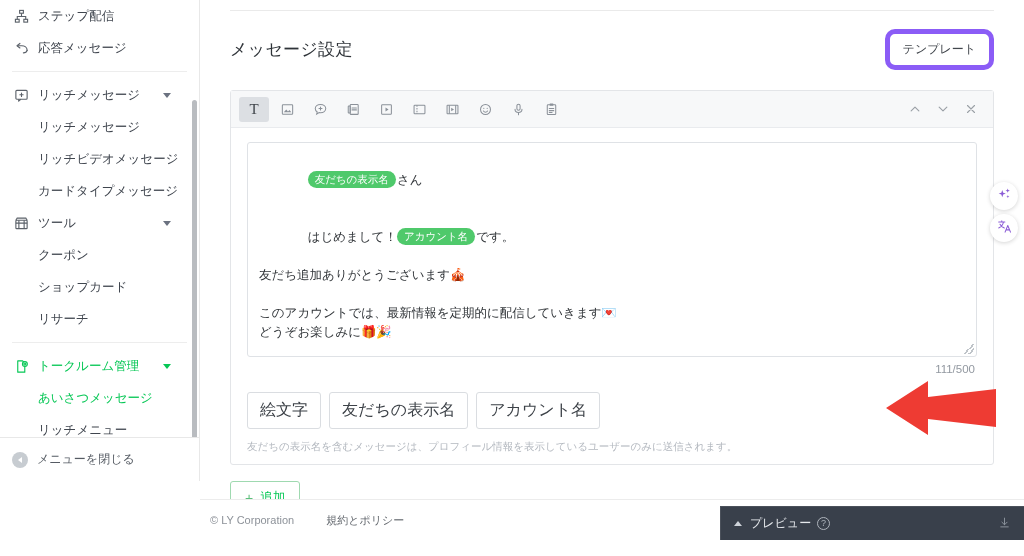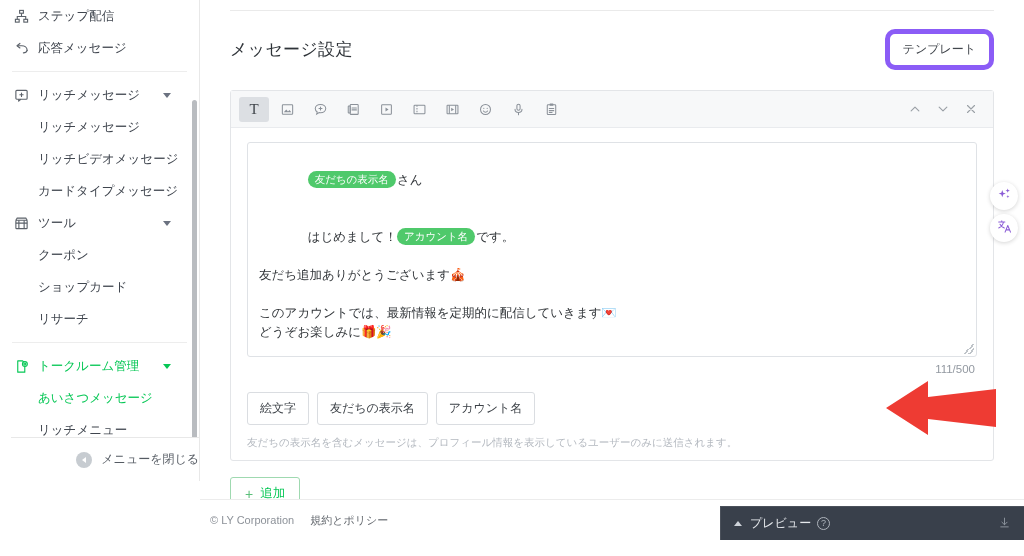--- a/index.html
+++ b/index.html
@@ -46,28 +46,27 @@
     position: absolute; right: 28px;
     width: 0; height: 0;
     border-left: 4.5px solid transparent;
     border-right: 4.5px solid transparent;
     border-top: 5px solid #6b7280;
   }
   .nav-item.active .caret { border-top-color: #06c755; }
   .divider { height: 1px; background: #ededed; margin: 7px 12px; }
 
   .sidebar-footer {
-    position: absolute; bottom: 0; left: 11px; right: 0;
+    position: absolute; bottom: 0; left: 0; right: 0;
     height: 44px;
     border-top: 1px solid #e8e8e8;
     display: flex; align-items: center;
     padding-left: 12px;
     background: #fff;
     cursor: pointer;
-    justify-content: flex-end;
   }
   .collapse-circle {
     width: 16px; height: 16px; border-radius: 50%;
     background: #c7ccd1;
     display: flex; align-items: center; justify-content: center;
     margin-right: 9px;
   }
   .collapse-circle::after {
     content: ""; width: 0; height: 0;
     border-top: 3.5px solid transparent;
@@ -178,21 +177,21 @@
     color: #9298a0;
     margin-top: 6px;
     padding-right: 2px;
   }
 
   .chip-row { display: flex; gap: 8px; margin-top: 17px; }
   .chip {
     border: 1px solid #dadde1;
     background: #fff;
     border-radius: 3px;
-    font-size: 12px;
+    font-size: 16px;
     color: #3c4147;
     padding: 7px 12px;
     cursor: pointer;
     font-family: inherit;
   }
   .note { font-size: 10.5px; color: #b3b8bf; margin-top: 11px; }
 
   .add-btn {
     margin: 16px 30px 0 30px;
     border: 1px solid #9fd9b0;
@@ -234,21 +233,21 @@
 
   
   .main-footer {
     position: absolute; bottom: 0; left: 0; right: 0;
     height: 41px;
     border-top: 1px solid #ececec;
     display: flex; align-items: center;
     padding-left: 10px;
     background: #fff;
   }
-  .foot-copy { font-size: 11px; color: #8d9299; margin-right: 16px; }
+  .foot-copy { font-size: 11px; color: #8d9299; margin-right: 32px; }
   .foot-link { font-size: 11px; color: #62676d; text-decoration: none; cursor: pointer; }
 
   
   .preview-bar {
     position: absolute;
     right: 0; bottom: 0;
     width: 304px; height: 34px;
     background: #39404b;
     border: 1px solid #4b515b;
     border-bottom: none; border-right: none;

